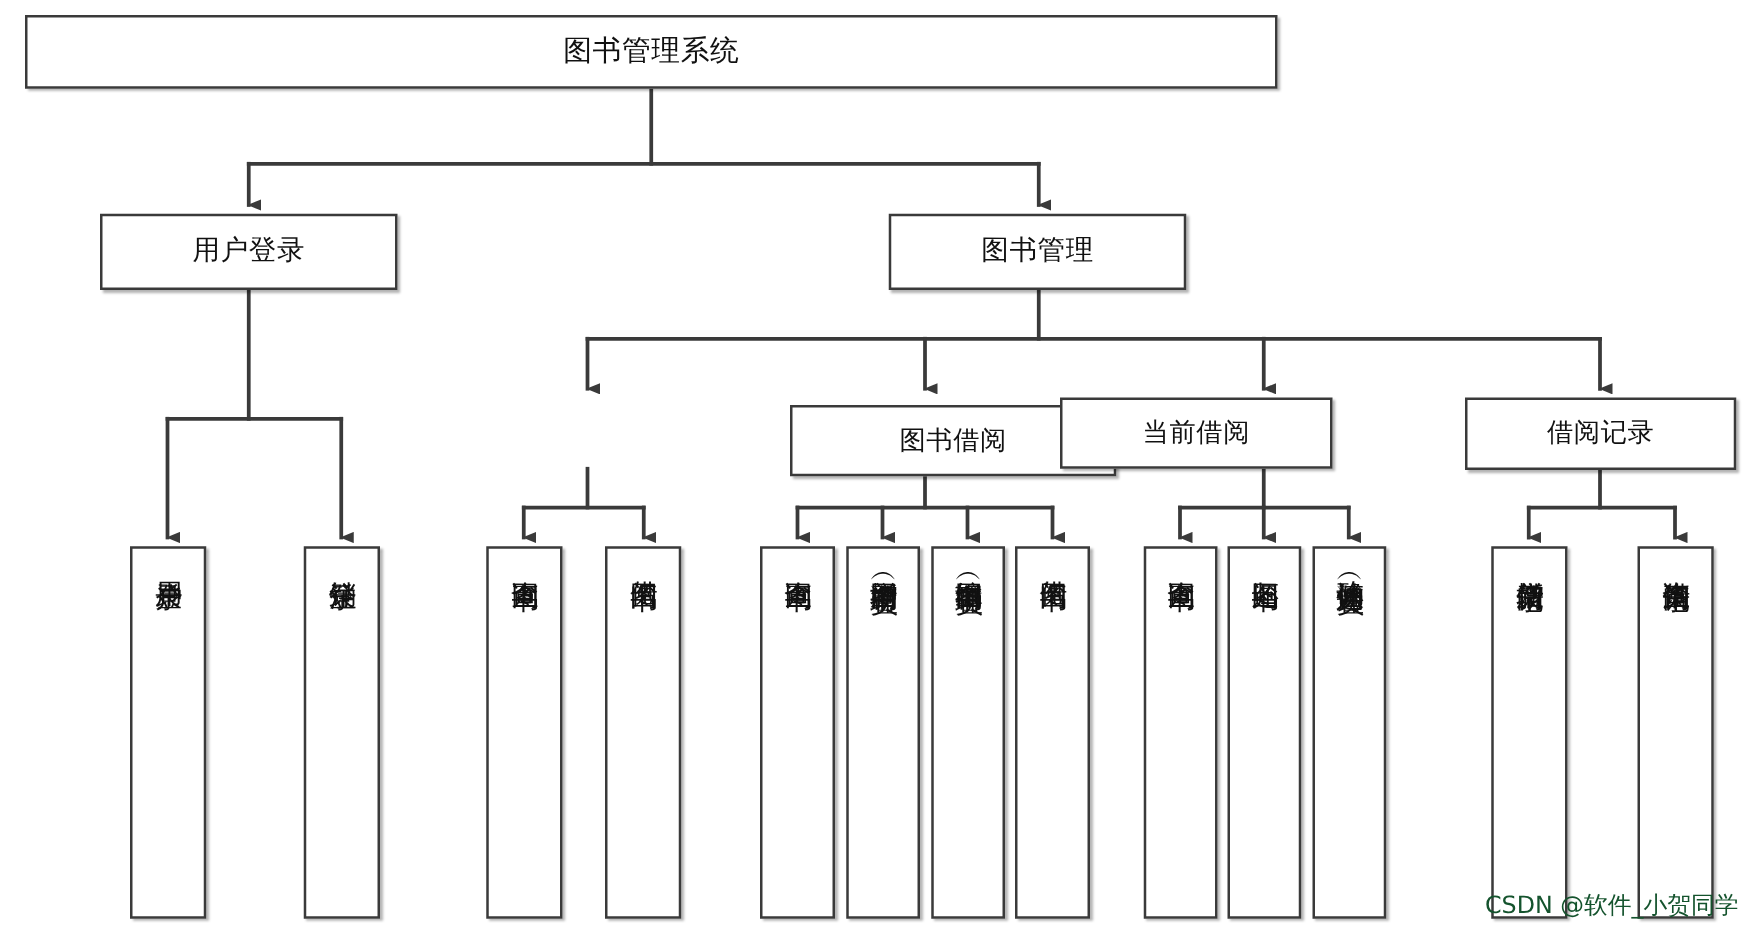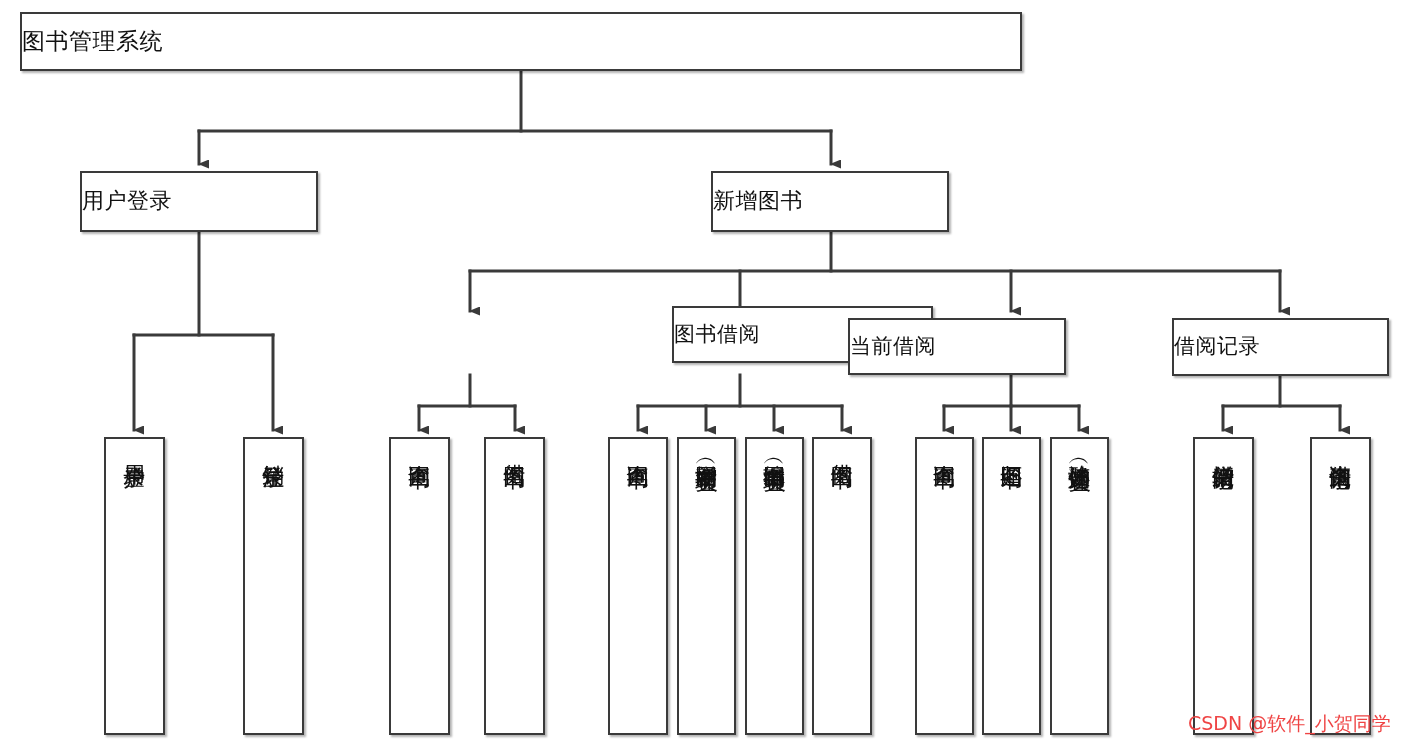--- a/index.html
+++ b/index.html
@@ -27,21 +27,21 @@
     pointer-events: none;
   }
   .node {
     position: absolute;
     box-sizing: border-box;
     background: #ffffff;
     border: 2px solid #3a3a3a;
     box-shadow: 2px 2px 2px rgba(0,0,0,0.30);
     display: flex;
     align-items: center;
-    justify-content: flex-start;
+    justify-content: center;
     color: #111111;
     z-index: 2;
   }
   .node .label {
     display: block;
     text-align: center;
     line-height: 1.12;
     letter-spacing: 0.5px;
     color: #111111;
   }
@@ -60,21 +60,21 @@
     font-size: 22px;
     line-height: 1.16;
     letter-spacing: 1px;
     white-space: nowrap;
   }
   .watermark {
     position: absolute;
     left: 1188px;
     top: 711px;
     font-size: 19px;
-    color: #ef4444;
+    color: #14532d;
     white-space: nowrap;
     z-index: 5;
     font-family: "DejaVu Sans", "Liberation Sans", sans-serif;
   }
 </style>
 </head>
 <body>
 
 <div id="diagram-root">
 
@@ -130,24 +130,24 @@
   </svg>
 
   <div class="node node-root" style="left:20px; top:12px; width:1002px; height:59px;">
     <span class="label">图书管理系统</span>
   </div>
 
   <div class="node node-l1" style="left:80px; top:171px; width:238px; height:61px;">
     <span class="label">用户登录</span>
   </div>
   <div class="node node-l1" style="left:711px; top:171px; width:238px; height:61px;">
-    <span class="label">新增图书</span>
-  </div>
-
-  <div class="node node-l2" style="left:632px; top:306px; width:261px; height:57px;margin-left:40px;">
+    <span class="label">图书管理</span>
+  </div>
+
+  <div class="node node-l2" style="left:632px; top:324px; width:261px; height:57px;">
     <span class="label">图书借阅</span>
   </div>
   <div class="node node-l2" style="left:848px; top:318px; width:218px; height:57px;">
     <span class="label">当前借阅</span>
   </div>
   <div class="node node-l2" style="left:1172px; top:318px; width:217px; height:58px;">
     <span class="label">借阅记录</span>
   </div>
 
   <div class="node node-leaf" style="left:104px; top:437px; width:61px; height:298px;">

